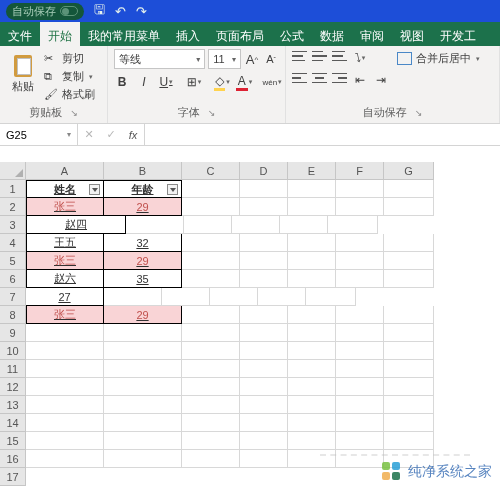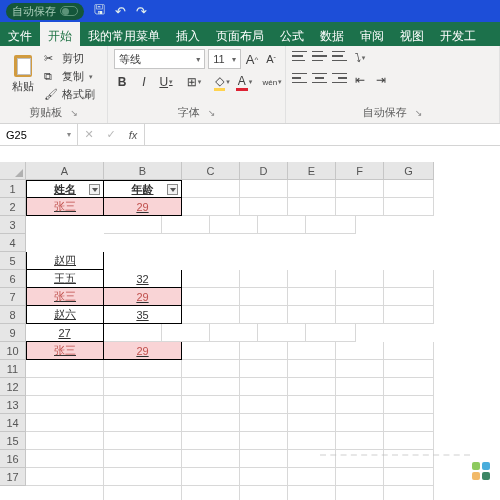--- a/index.html
+++ b/index.html
@@ -233,20 +233,25 @@
           <div class="aicon">
               <span></span>
               <span style="width:60%;margin-left:auto"></span>
               <span></span>
             </div>
           <div class="fbtn">⇤</div>
           <div class="fbtn">⇥</div>
         </div>
       </div>
       <div class="wrap-merge">
+        <div class="wm-btn">
+          <span class="wm-icon"></span>
+          <span>合并后居中</span>
+          <span class="dropcaret">▾</span>
+        </div>
       </div>
     </div>
     <div class="group-label">
       <span>自动保存</span>
       <span class="launcher">↘</span>
     </div>
   </div>
 </div>
 
 <div class="fx-row">
@@ -310,21 +315,21 @@
         <div class="cellrow">
           <div class="cell db dl pink" style="width: 78px;">张三</div>
           <div class="cell db pink" style="width: 78px;">29</div>
           <div class="cell" style="width: 58px;"></div>
           <div class="cell" style="width: 48px;"></div>
           <div class="cell" style="width: 48px;"></div>
           <div class="cell" style="width: 48px;"></div>
           <div class="cell" style="width: 50px;"></div>
         </div>
         <div class="cellrow">
-          <div class="cell db dl" style="width: 78px; margin-top: 36px;">赵四</div>
+          <div class="cell db dl" style="width: 100px;">赵四</div>
           <div class="cell" style="width: 58px;"></div>
           <div class="cell" style="width: 48px;"></div>
           <div class="cell" style="width: 48px;"></div>
           <div class="cell" style="width: 48px;"></div>
           <div class="cell" style="width: 50px;"></div>
         </div>
         <div class="cellrow">
           <div class="cell db dl" style="width: 78px;">王五</div>
           <div class="cell db" style="width: 78px;">32</div>
           <div class="cell" style="width: 58px;"></div>
@@ -445,13 +450,14 @@
 </div>
 
 <div class="wm-line"></div>
 <div class="watermark">
   <div class="wm-logo">
     <span class="a"></span>
       <span class="b"></span>
       <span class="c"></span>
       <span class="d"></span>
   </div>
+  <span>纯净系统之家</span>
 </div>
 
 </body></html>

